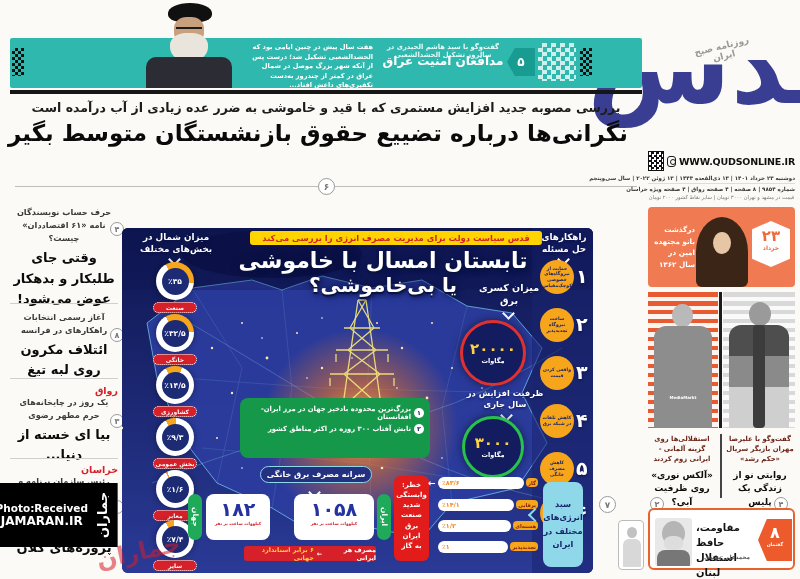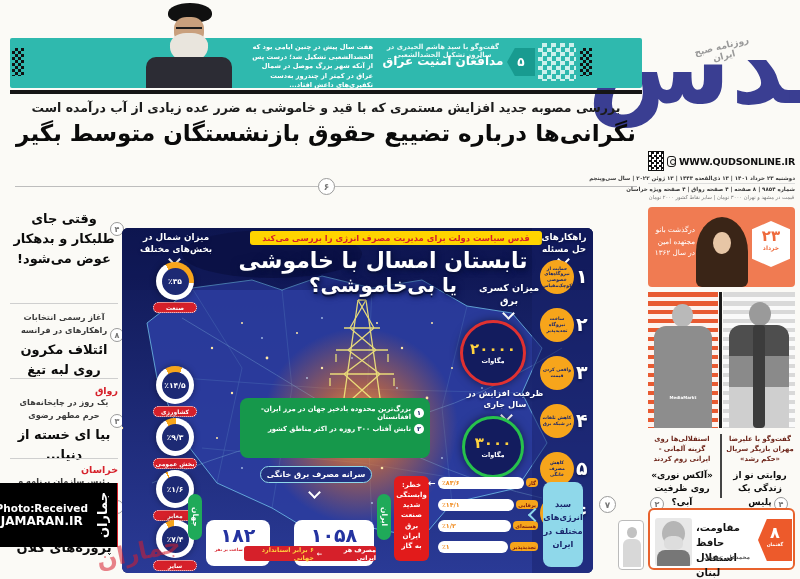--- a/index.html
+++ b/index.html
@@ -29,38 +29,38 @@
   .banner-title { left:378px; top:54px; width:130px; color:#fff; font-size:12px; font-weight:bold; text-align:center; letter-spacing:-.3px; }
   .pent-badge { left:507px; top:48px; width:28px; height:28px; background:#189b90; color:#fff; font-size:12px; font-weight:bold;
       display:flex; align-items:center; justify-content:center;
       clip-path:polygon(0 50%, 28% 0, 100% 0, 100% 100%, 28% 100%); }
   .kufic { left:538px; top:43px; width:38px; height:38px; background:#2fb9ae;
       background-image:repeating-conic-gradient(#dff6f3 0 25%, transparent 0 50%); background-size:9px 9px; opacity:.9; border-radius:2px; }
   .rule { left:10px; top:90px; width:632px; height:4px; background:#161616; }
 
   
   .lead-kicker { left:15px; top:100px; width:622px; text-align:center; font-size:12.5px; font-weight:bold; color:#1c1c1c; }
-  .lead-headline { left:8px; top:120px; width:636px; text-align:center; font-size:23px; font-weight:bold; color:#0a0a0a;
+  .lead-headline { left:8px; top:120px; width:636px; text-align:left; font-size:23px; font-weight:bold; color:#0a0a0a;
       letter-spacing:-.4px; white-space:nowrap; }
   .lead-divider { left:15px; top:186px; width:622px; border-top:1px solid #bdbdbd; }
   .num-circle { width:17px; height:17px; border:1px solid #9a9a9a; border-radius:50%; background:#fff; color:#777;
       font-size:9px; font-weight:bold; display:flex; align-items:center; justify-content:center; }
 
   
   .webbar { left:648px; top:150px; width:147px; height:22px; display:flex; align-items:center; gap:3px; direction:ltr; }
   .qr { width:20px; height:20px; background:repeating-conic-gradient(#111 0 25%, #fff 0 50%) 0 0/5px 5px; border:1px solid #111; }
   .ig { width:11px; height:11px; border:1.6px solid #1a1a1a; border-radius:3px; position:relative; }
   .ig::after { content:""; position:absolute; left:2.2px; top:2.2px; width:4px; height:4px; border:1.3px solid #1a1a1a; border-radius:50%; }
   .weburl { font-size:9.5px; font-weight:bold; color:#101010; letter-spacing:-.2px; }
   .dateline { left:648px; top:175px; width:147px; text-align:center; color:#333; }
   .dateline .l1 { font-size:5.5px; font-weight:bold; white-space:nowrap; }
   .dateline .l2 { font-size:5.5px; font-weight:bold; white-space:nowrap; margin-top:2px; border-top:1px solid #ddd; padding-top:2px; }
   .dateline .l3 { font-size:5.2px; color:#777; white-space:nowrap; margin-top:2px; }
   .occasion { left:648px; top:207px; width:147px; height:80px; background:#f07b52; border-radius:4px; overflow:hidden; }
-  .occ-text { position:absolute; right:100px; left:5px; top:17px; color:#fff; font-size:7.2px; font-weight:normal; line-height:1.6; text-align:right; }
+  .occ-text { position:absolute; right:100px; left:5px; top:17px; color:#fff; font-size:7.2px; font-weight:bold; line-height:1.6; text-align:right; }
   .occ-woman { position:absolute; left:48px; bottom:0; width:52px; height:70px; }
   .occ-woman .chador { position:absolute; inset:0; background:#3a2517; border-radius:50% 50% 6px 6px; }
   .occ-woman .face { position:absolute; left:17px; top:15px; width:18px; height:22px; background:#e7c6a6; border-radius:50%; }
   .occ-badge { position:absolute; left:104px; top:14px; width:38px; height:46px; background:#fff; text-align:center;
       clip-path:polygon(50% 0, 100% 18%, 100% 82%, 50% 100%, 0 82%, 0 18%); padding-top:8px; }
   .occ-badge .d { font-size:15px; font-weight:bold; color:#ee6a3c; line-height:1; }
   .occ-badge .m { font-size:6px; font-weight:bold; color:#ee6a3c; }
   .photo-panel { top:292px; height:136px; overflow:hidden; }
   .stripes-orange { background:repeating-linear-gradient(180deg,#e85a31 0 4.5px,#fdf3ef 4.5px 9px); }
   .stripes-gray { background:repeating-linear-gradient(180deg,#d9d9d9 0 4.5px,#fafafa 4.5px 9px); }
@@ -129,21 +129,21 @@
   .greenbox { left:118px; top:170px; width:190px; height:60px; background:#16984b; border-radius:8px; padding:4px 6px; }
   .greenbox .gt { color:#ffd23f; font-size:9px; font-weight:bold; text-align:center; }
   .gitem { display:flex; align-items:center; gap:3px; margin-top:3px; }
   .gitem .gn { width:10px; height:10px; background:#fff; color:#18256b; border-radius:50%; font-size:6.5px; font-weight:bold;
       display:flex; align-items:center; justify-content:center; flex:0 0 auto; }
   .gitem .gtx { color:#fff; font-size:6.8px; font-weight:bold; }
   .percap-pill { left:138px; top:238px; width:112px; height:17px; background:#233180; border:1.5px solid #8fd8ea; border-radius:10px;
       color:#fff; font-size:8px; font-weight:bold; display:flex; align-items:center; justify-content:center; }
   .vpill { width:14px; height:46px; background:#1faa59; border-radius:7px; color:#fff; font-size:7.5px; font-weight:bold;
       writing-mode:vertical-rl; display:flex; align-items:center; justify-content:center; }
-  .kwbox { height:46px; background:#fff; border-radius:8px; text-align:center; padding-top:4px;margin-top:26px; }
+  .kwbox { height:46px; background:#fff; border-radius:8px; text-align:center; padding-top:4px; }
   .kwbox .n { color:#2433a0; font-size:19px; font-weight:bold; line-height:1.2; letter-spacing:1px; }
   .kwbox .u { color:#d6202a; font-size:4.3px; font-weight:bold; }
   .redline { left:122px; top:318px; width:132px; height:15px; background:#d6202a; border-radius:3px;
       display:flex; align-items:center; justify-content:center; gap:3px; font-size:6.4px; font-weight:bold; }
   .redline .w { color:#fff; } .redline .y { color:#ffd23f; }
   .danger { left:272px; top:248px; width:35px; height:85px; background:#e21b1b; border-radius:6px; color:#fff;
       font-size:7px; font-weight:bold; text-align:center; line-height:1.45; padding-top:4px; }
   .brow { left:316px; width:100px; height:13px; display:flex; align-items:center; gap:2px; }
   .brow .bar { flex:1; background:#fff; border-radius:6px; height:12px; display:flex; align-items:center; }
   .brow .bar .v { margin-inline-start:auto; color:#f08a1d; font-size:6.3px; font-weight:bold; padding:0 4px; }
@@ -245,20 +245,21 @@
     <div class="op-title">مقاومت، حافظ استقلال لبنان</div>
     <div class="op-byline">محمدعلی مهتدی</div>
     <div class="op-photo">
       <div class="head"></div>
       <div class="beard"></div>
       <div class="body"></div>
     </div>
   </div>
 
   <div class="abs l-art" style="top:206px;">
+    <div class="kick">حرف حساب نویسندگان نامه «۶۱ اقتصاددان» چیست؟</div>
     <div class="head">وقتی جای طلبکار و بدهکار عوض می‌شود!</div>
   </div>
   <div class="abs num-circle l-badge" style="left:110px; top:222px;">۴</div>
   <div class="abs l-div" style="top:303px;"></div>
 
   <div class="abs l-art" style="top:311px;">
     <div class="kick">آغاز رسمی انتخابات راهکارهای در فرانسه</div>
     <div class="head">ائتلاف مکرون روی لبه تیغ</div>
   </div>
   <div class="abs num-circle l-badge" style="left:110px; top:328px;">۸</div>
@@ -371,20 +372,26 @@
 
     <div class="iabs whead" style="left:8px; top:4px; width:92px; font-size:8.8px;">میزان شمال در بخش‌های مختلف</div>
     <div class="iabs chev" style="left:48px; top:26px;"></div>
 
     <div class="iabs dcol" style="top:34px;">
       <div class="donut" style="background:conic-gradient(from -30deg,#f7a51b 0 35%,#fff 0);">
           <div class="hole">٪۳۵</div>
         </div>
       <div class="dpill">صنعت</div>
     </div>
+    <div class="iabs dcol" style="top:86px;">
+      <div class="donut" style="background:conic-gradient(from -30deg,#f7a51b 0 32.5%,#fff 0);">
+          <div class="hole">٪۳۲/۵</div>
+        </div>
+      <div class="dpill">خانگی</div>
+    </div>
     <div class="iabs dcol" style="top:138px;">
       <div class="donut" style="background:conic-gradient(from -30deg,#f7a51b 0 14.5%,#fff 0);">
           <div class="hole">٪۱۴/۵</div>
         </div>
       <div class="dpill">کشاورزی</div>
     </div>
     <div class="iabs dcol" style="top:190px;">
       <div class="donut" style="background:conic-gradient(from -30deg,#f7a51b 0 9.3%,#fff 0);">
           <div class="hole">٪۹/۳</div>
         </div>

